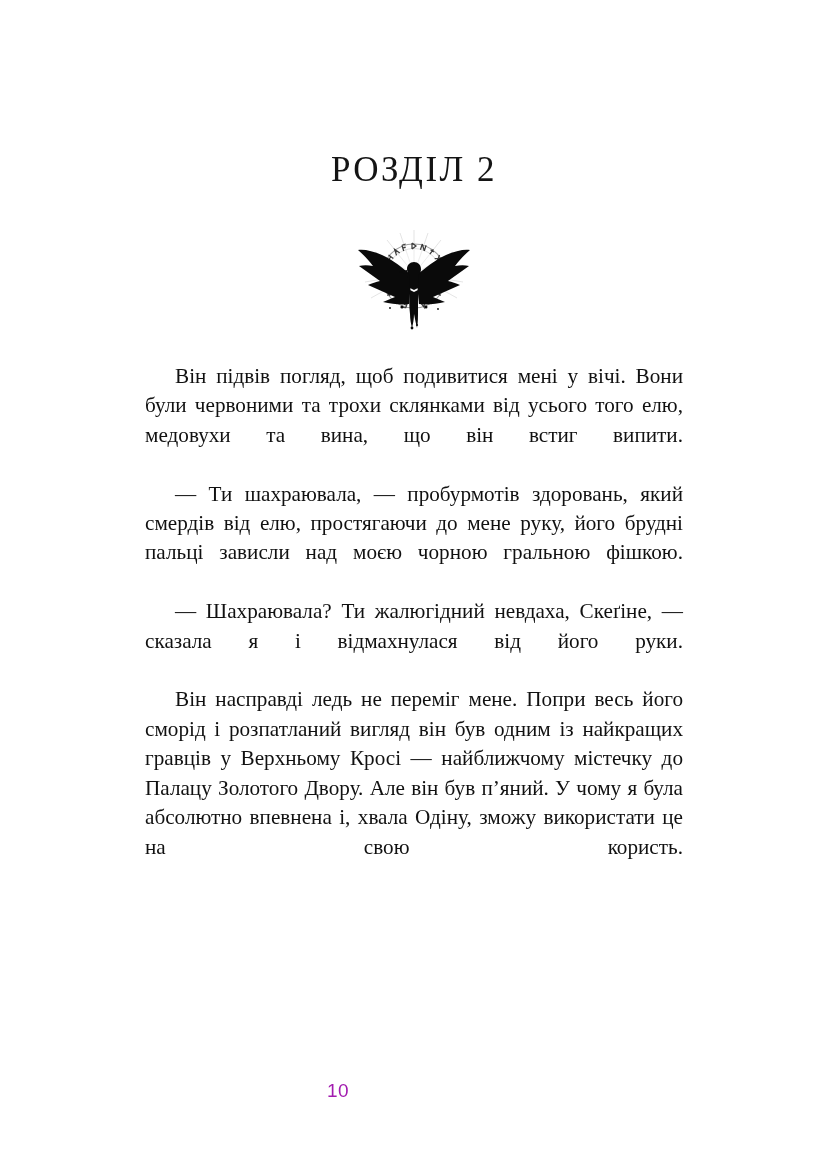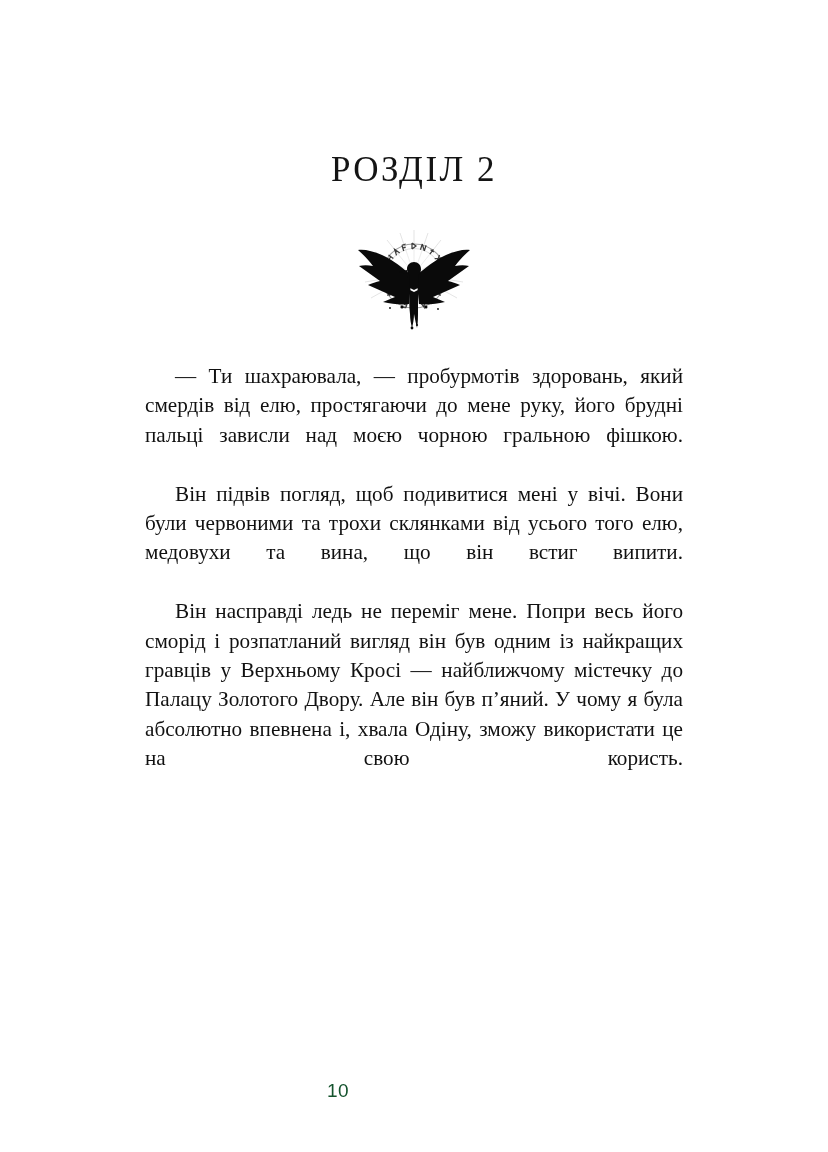--- a/index.html
+++ b/index.html
@@ -79,21 +79,21 @@
   
   .page-number {
     position: absolute;
     top: 1080px;
     left: 0;
     width: 676px;
     text-align: center;
     font-family: "Liberation Sans", "DejaVu Sans", sans-serif;
     font-size: 19px;
     font-weight: 400;
-    color: #14532d;
+    color: #a21caf;
     letter-spacing: 0.5px;
   }
 </style>
 </head>
 <body>
 
 <div class="page">
 
   <div class="chapter-title">РОЗДІЛ 2</div>
 
@@ -240,21 +240,22 @@
         <circle cx="71" cy="79" r="1.5"></circle>
         <circle cx="41" cy="74" r="1.1"></circle>
         <circle cx="77" cy="73" r="1.2"></circle>
         <circle cx="35" cy="80" r="0.9"></circle>
         <circle cx="83" cy="81" r="0.9"></circle>
       </g>
     </svg>
   </div>
 
   <div class="body-text">
+    <p>Він підвів погляд, щоб подивитися мені у вічі. Вони були червоними та трохи склянками від усього того елю, медовухи та вина, що він встиг випити.</p>
     <p>— Ти шахраювала, — пробурмотів здоровань, який смердів від елю, простягаючи до мене руку, його брудні пальці зависли над моєю чорною гральною фішкою.</p>
-    <p>Він підвів погляд, щоб подивитися мені у вічі. Вони були червоними та трохи склянками від усього того елю, медовухи та вина, що він встиг випити.</p>
+    <p>— Шахраювала? Ти жалюгідний невдаха, Скеґіне, — сказала я і відмахнулася від його руки.</p>
     <p>Він насправді ледь не переміг мене. Попри весь його сморід і розпатланий вигляд він був одним із найкращих гравців у Верхньому Кросі — найближчому містечку до Палацу Золотого Двору. Але він був п’яний. У чому я була абсолютно впевнена і, хвала Одіну, зможу використати це на свою користь.</p>
 
   </div>
 
   <div class="page-number">10</div>
 
 </div>
 
 </body></html>

